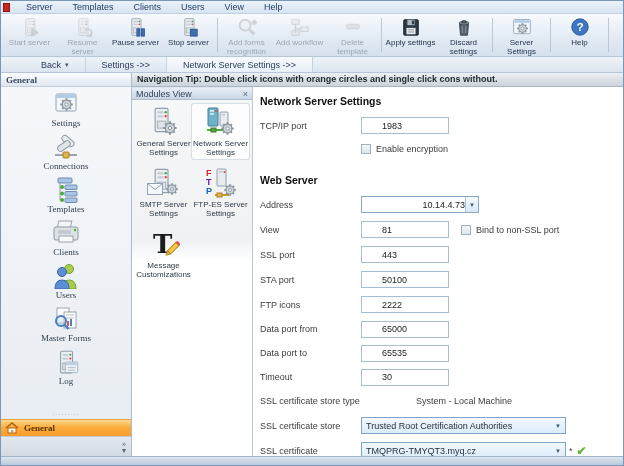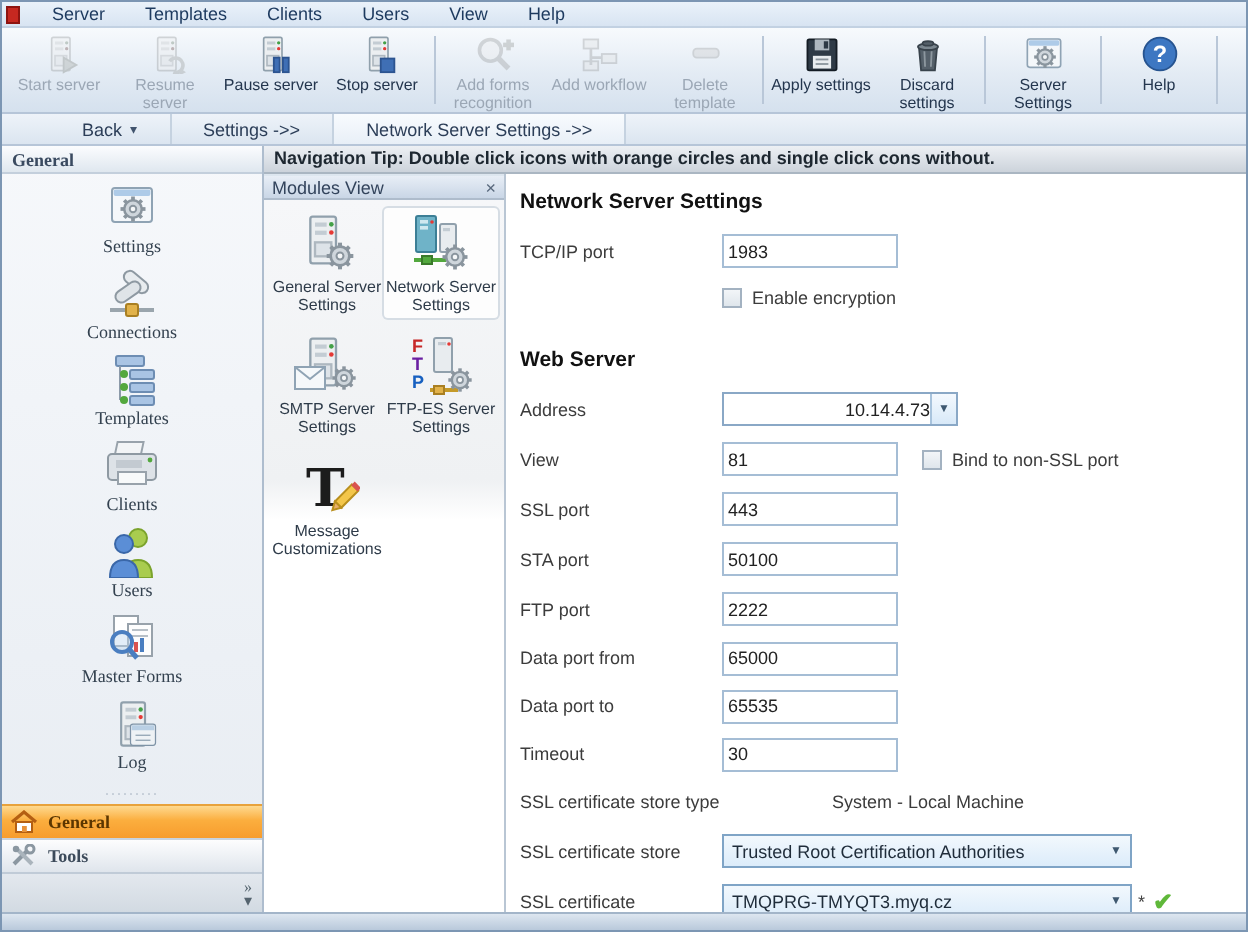--- a/index.html
+++ b/index.html
@@ -72,21 +72,21 @@
   .tile .micon { width:36px; height:32px; position:relative; }
   .tile .mlbl { font-size:8px; line-height:9px; text-align:center; color:#2e3b49; margin-top:1px; }
 
   
   .formpanel { flex:1; background:#fff; padding:8px 0 0 7px; overflow:hidden; }
   .fheading { font-weight:bold; font-size:10.5px; color:#111; margin-bottom:6px; }
   .fheading.ws { margin-top:14px; }
   .frow { display:flex; align-items:center; height:25px; }
   .flabel { width:95px; flex:none; text-align:left; margin-right:6px; color:#3c3c3c; }
   .tinput { width:88px; height:17px; border:1px solid #a5bdd5; font-size:9px; font-family:"Liberation Sans",sans-serif;
-            padding:0 2px; color:#222; background:#fff; }
+            padding:0 20px; color:#222; background:#fff; }
   .combo { width:118px; height:17px; border:1px solid #8aa8c6; display:flex; align-items:center; background:#fff; }
   .combo .cval { flex:1; padding-left:3px; color:#222;text-align:right; }
   .combo .cbtn { width:13px; height:15px; background:linear-gradient(#f4f9fe,#d8e9f8); border-left:1px solid #a8c3dc;
                  display:flex; align-items:center; justify-content:center; font-size:6px; color:#3e5870; cursor:pointer; }
   .ddl { width:205px; height:17px; border:1px solid #7fa4c6; display:flex; align-items:center;
          background:linear-gradient(#f2f8fd,#dcecfa); cursor:pointer; }
   .ddl .dval { flex:1; padding-left:4px; color:#1f2c3a; white-space:nowrap; overflow:hidden; }
   .ddl .darr { width:14px; text-align:center; font-size:6px; color:#3e5870; }
   .cbx { width:10px; height:10px; border:1px solid #a3b2c1; background:linear-gradient(#f2f5f8,#dfe6ec); flex:none; }
   .cbxlbl { margin-left:5px; color:#3c3c3c; }
@@ -379,31 +379,20 @@
       <div class="navbtn general">
         <span class="nicon">
           <svg width="14" height="12" viewBox="0 0 14 12">
               <path d="M1 6 L7 1 L13 6" fill="none" stroke="#b45f12" stroke-width="1.6"></path>
               <rect x="3" y="6" width="8" height="5" fill="#fff" stroke="#b45f12"></rect>
               <rect x="6" y="8" width="2.4" height="3" fill="#e8923a"></rect>
             </svg>
         </span>
         <span>General</span>
       </div>
-      <div class="navbtn">
-        <span class="nicon">
-          <svg width="14" height="12" viewBox="0 0 14 12">
-              <line x1="2" y1="10" x2="9" y2="3" stroke="#8b97a1" stroke-width="2"></line>
-              <circle cx="10" cy="2.5" r="2" fill="none" stroke="#8b97a1" stroke-width="1.5"></circle>
-              <line x1="4" y1="3" x2="11" y2="10" stroke="#aab4bc" stroke-width="2"></line>
-              <circle cx="3" cy="2.5" r="1.6" fill="#8b97a1"></circle>
-            </svg>
-        </span>
-        <span>Tools</span>
-      </div>
       <div class="sidefooter">
         <span class="chev"><span>»</span><br>▾</span>
       </div>
     </div>
 
     <div class="rightcol">
       <div class="navtip">Navigation Tip: Double click icons with orange circles and single click cons without.</div>
 
       <div class="contentrow">
 
@@ -538,21 +527,21 @@
             <span class="flabel">SSL port</span>
             <input class="tinput" value="443" style="">
           </div>
 
           <div class="frow">
             <span class="flabel">STA port</span>
             <input class="tinput" value="50100" style="">
           </div>
 
           <div class="frow">
-            <span class="flabel">FTP port</span>
+            <span class="flabel">FTP icons</span>
             <input class="tinput" value="2222" style="">
           </div>
 
           <div class="frow" style="height:24px">
             <span class="flabel">Data port from</span>
             <input class="tinput" value="65000" style="">
           </div>
 
           <div class="frow" style="height:24px">
             <span class="flabel">Data port to</span>

